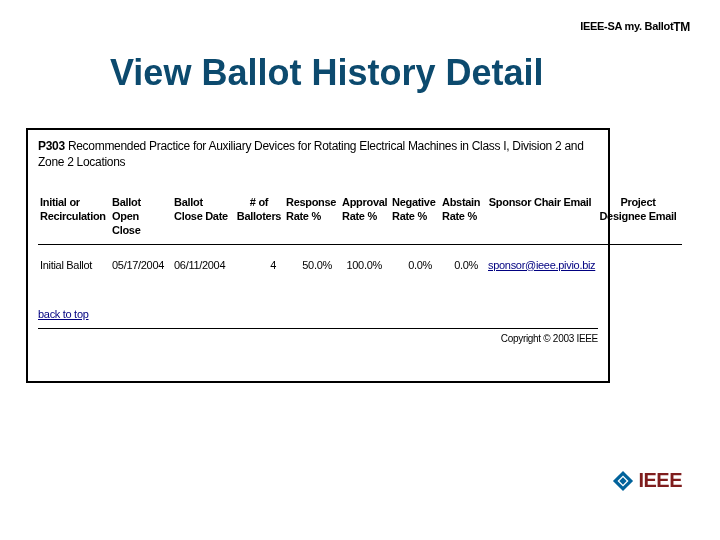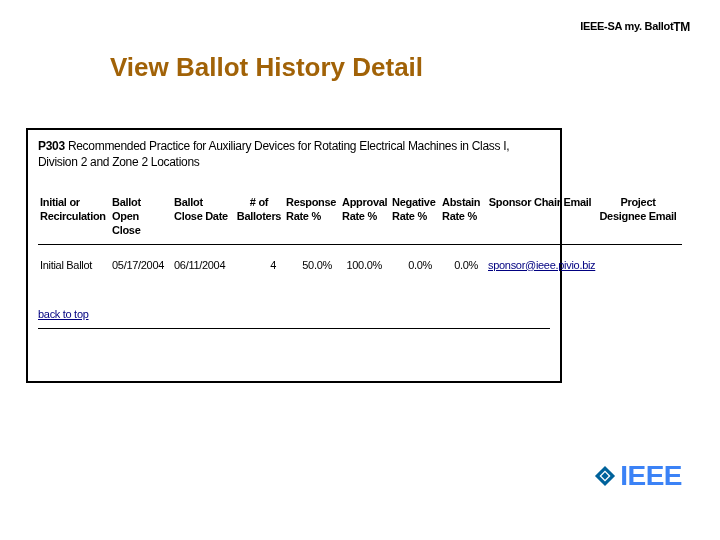--- a/index.html
+++ b/index.html
@@ -18,29 +18,29 @@
     font-size: 11px;
     font-weight: bold;
     font-family: Arial, sans-serif;
     letter-spacing: -0.3px;
   }
   .brand-tag sup { font-size: 12px; vertical-align: top; }
   .page-title {
     position: absolute;
     top: 52px;
     left: 110px;
-    font-size: 26px;
+    font-size: 36px;
     font-weight: bold;
-    color: #a16207;
+    color: #0c4a6e;
   }
   .content-frame {
     position: absolute;
     top: 128px;
     left: 26px;
-    width: 536px;
+    width: 584px;
     height: 255px;
     border: 2px solid #000;
     background: #fff;
     padding: 8px 10px 11px 10px;
     font-family: "Arial Narrow", Arial, sans-serif;
   }
   .desc {
     font-size: 12px;
     font-family: "Arial Narrow", Arial, sans-serif;
     line-height: 1.35;
@@ -99,24 +99,24 @@
   .logo {
     position: absolute;
     bottom: 48px;
     right: 38px;
     display: flex;
     align-items: center;
     gap: 4px;
   }
   .logo svg { display: block; }
   .logo-text {
-    font-size: 28px;
+    font-size: 20px;
     font-weight: bold;
     letter-spacing: -0.5px;
-    color: #3b82f6;
+    color: #7f1d1d;
     font-family: Arial, sans-serif;
   }
 </style>
 </head>
 <body>
 
 <div class="brand-tag">
   <span>IEEE-SA </span><span>my. Ballot</span><sup>TM</sup>
 </div>
 
@@ -171,20 +171,21 @@
             <span class="link">sponsor@ieee.pivio.biz</span>
           </td>
           <td></td>
         </tr>
       </tbody>
     </table>
   </div>
 
   <a class="back-link">back to top</a>
   <hr class="hr2">
+  <div class="copyright">Copyright © 2003 IEEE</div>
 </div>
 
 <div class="logo">
   <svg width="22" height="22" viewBox="0 0 24 24">
     <path d="M12 1 L23 12 L12 23 L1 12 Z" fill="#00629B"></path>
     <path d="M12 6 L18 12 L12 18 L6 12 Z" fill="#fff"></path>
     <path d="M12 8 L16 12 L12 16 L8 12 Z" fill="#00629B"></path>
   </svg>
   <span class="logo-text">IEEE</span>
 </div>

